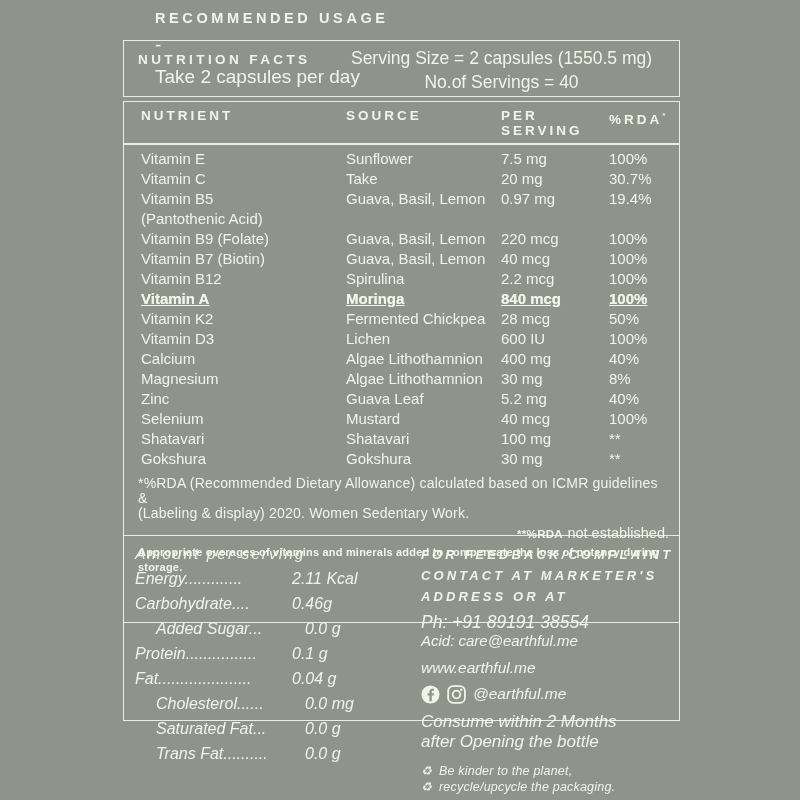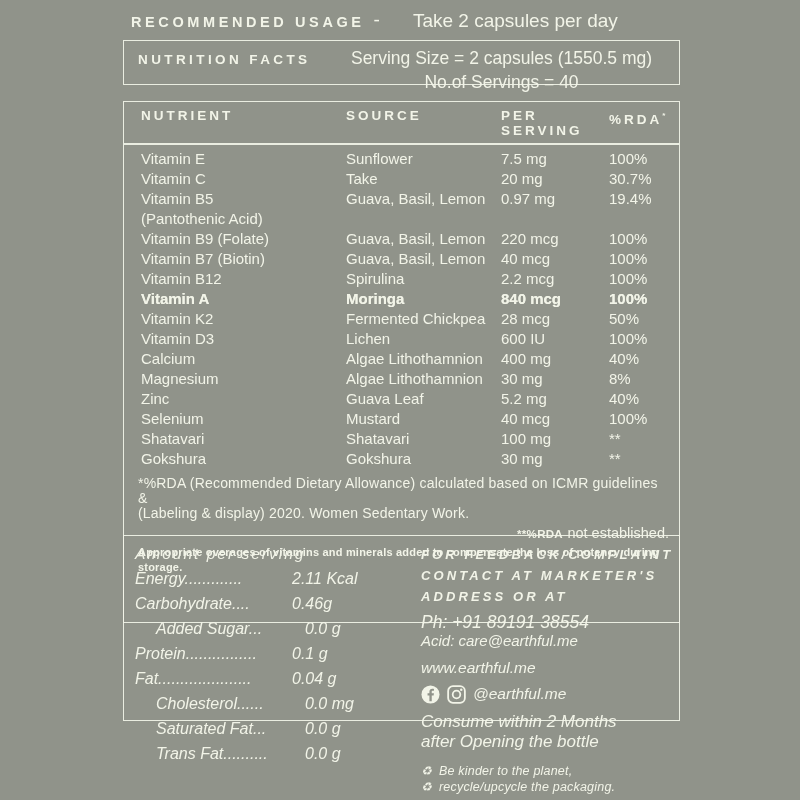--- a/index.html
+++ b/index.html
@@ -7,48 +7,48 @@
   body {
     background:#90938a;
     font-family:"Liberation Sans", sans-serif;
     color:#f2f4e8;
     -webkit-font-smoothing:antialiased;
   }
   .stage { position:relative; width:800px; height:800px; }
 
   
   .usage { position:absolute; left:131px; top:10px; width:560px;
-           display:flex; align-items:baseline; gap:9px; white-space:nowrap; }
+           display:flex; align-items:baseline; gap:9px; white-space:nowrap;flex-direction:column; }
   .usage .label { font-size:14.5px; font-weight:700; letter-spacing:3.6px; }
   .usage .dash  { font-size:19px; font-weight:400; position:relative; top:-1px;}
   .usage .text  { font-size:19px; font-weight:400;margin-left:24px; }
 
   
   .box { position:absolute; left:123px; width:557px;
          border:1.5px solid rgba(242,244,232,.92); }
 
   
-  .box.facts { top:40px; height:45px; padding:6px 10px 0 14px;
+  .box.facts { top:40px; height:57px; padding:6px 10px 0 14px;
                display:grid; grid-template-columns:196px 1fr; }
   .facts-label { font-size:13.5px; font-weight:700; letter-spacing:3.4px; padding-top:5px; }
   .facts-right { text-align:center; }
   .facts-right .l1 { font-size:17.5px; line-height:23px; }
   .facts-right .l2 { font-size:17.5px; line-height:24px; }
 
   
   .box.table { top:101px; height:522px; }
   .thead { display:grid; grid-template-columns:205px 155px 108px 1fr;
            padding:7px 0 5px 17px;
            border-bottom:2px solid rgba(242,244,232,.92); }
   .thead .h { font-size:13.5px; font-weight:700; letter-spacing:3px; line-height:14.5px; }
   .thead sup { font-size:8px; letter-spacing:0; }
   .tbody { padding:4px 0 0 17px; }
   .trow { display:grid; grid-template-columns:205px 155px 108px 1fr;
           font-size:15px; line-height:20px; align-items:start; }
-  .trow.bold { font-weight:700; text-shadow:0 0 .6px rgba(242,244,232,.85); }
+  .trow.bold { font-weight:700; text-shadow:0 0 .6px rgba(242,244,232,.85);text-decoration:underline; }
   .trow .n2 { display:block; }
 
   .footnotes { padding:7px 10px 0 14px; }
   .fn-sm { font-size:14px; line-height:15px; letter-spacing:.2px; }
   .fn-mixed { margin-top:3px; line-height:18px;text-align:right; }
   .fn-mixed .pre { font-size:11.5px; font-weight:700; letter-spacing:.3px; }
   .fn-mixed .txt { font-size:14.5px; }
   .fn-last { font-size:11px; font-weight:700; letter-spacing:.2px; line-height:15px; margin-top:2px; }
 
   

